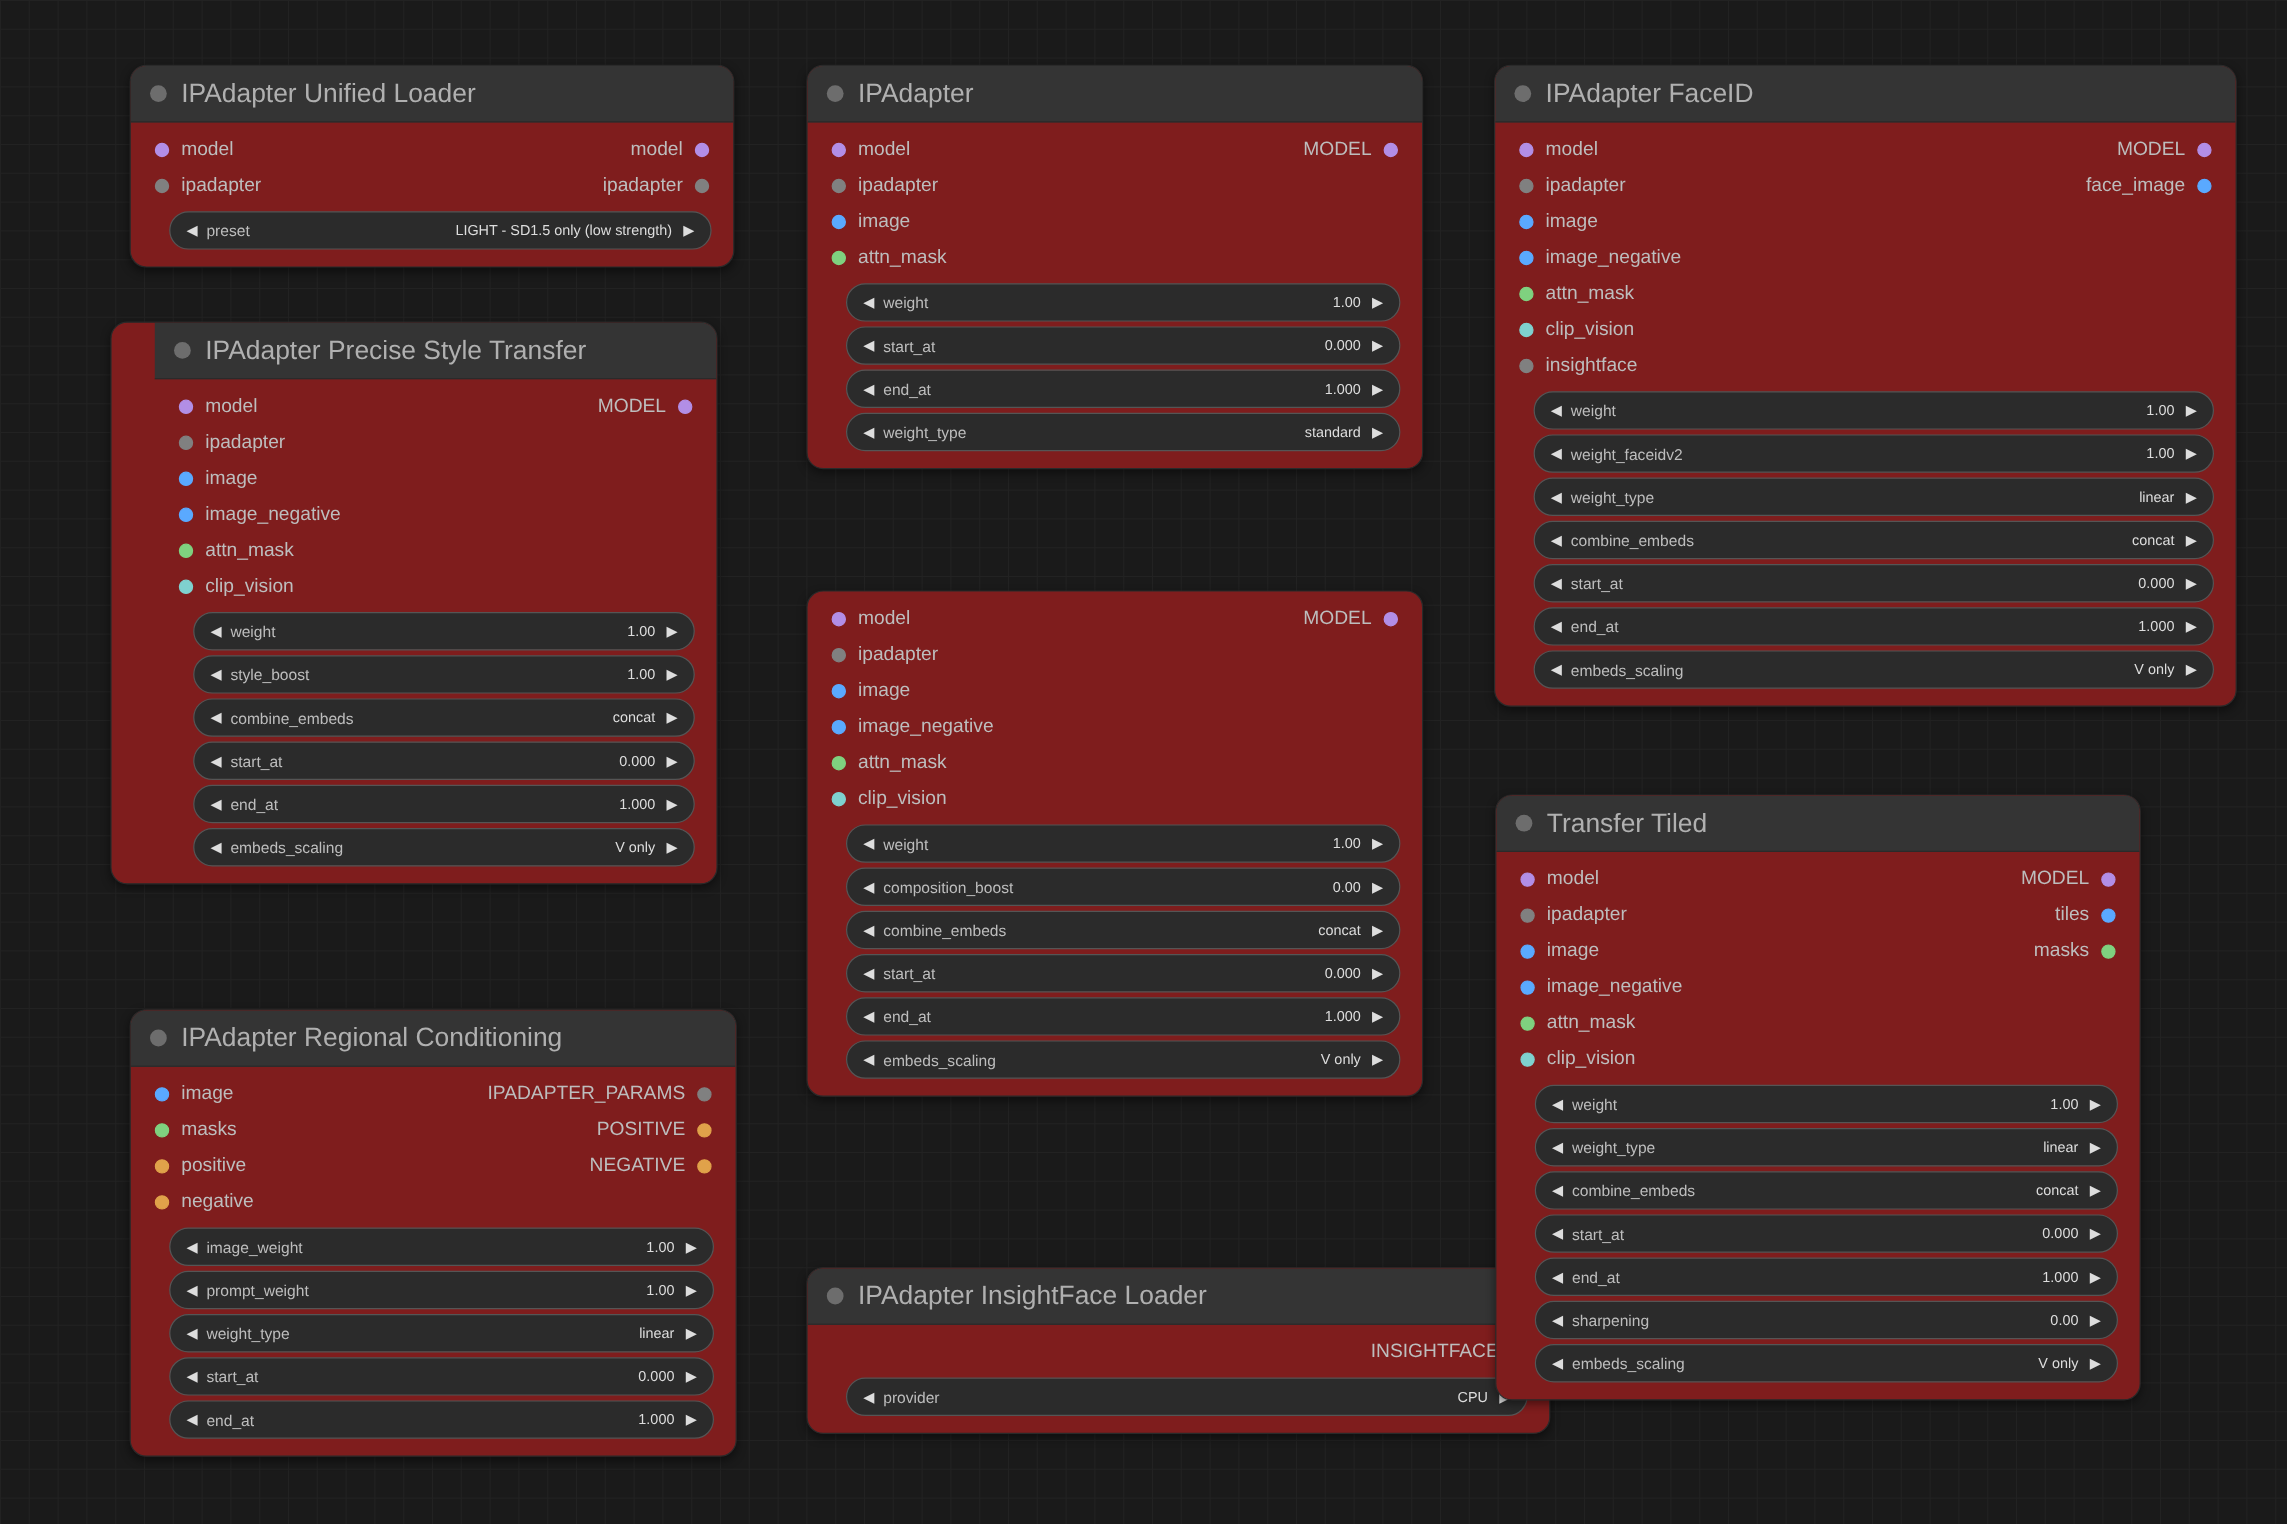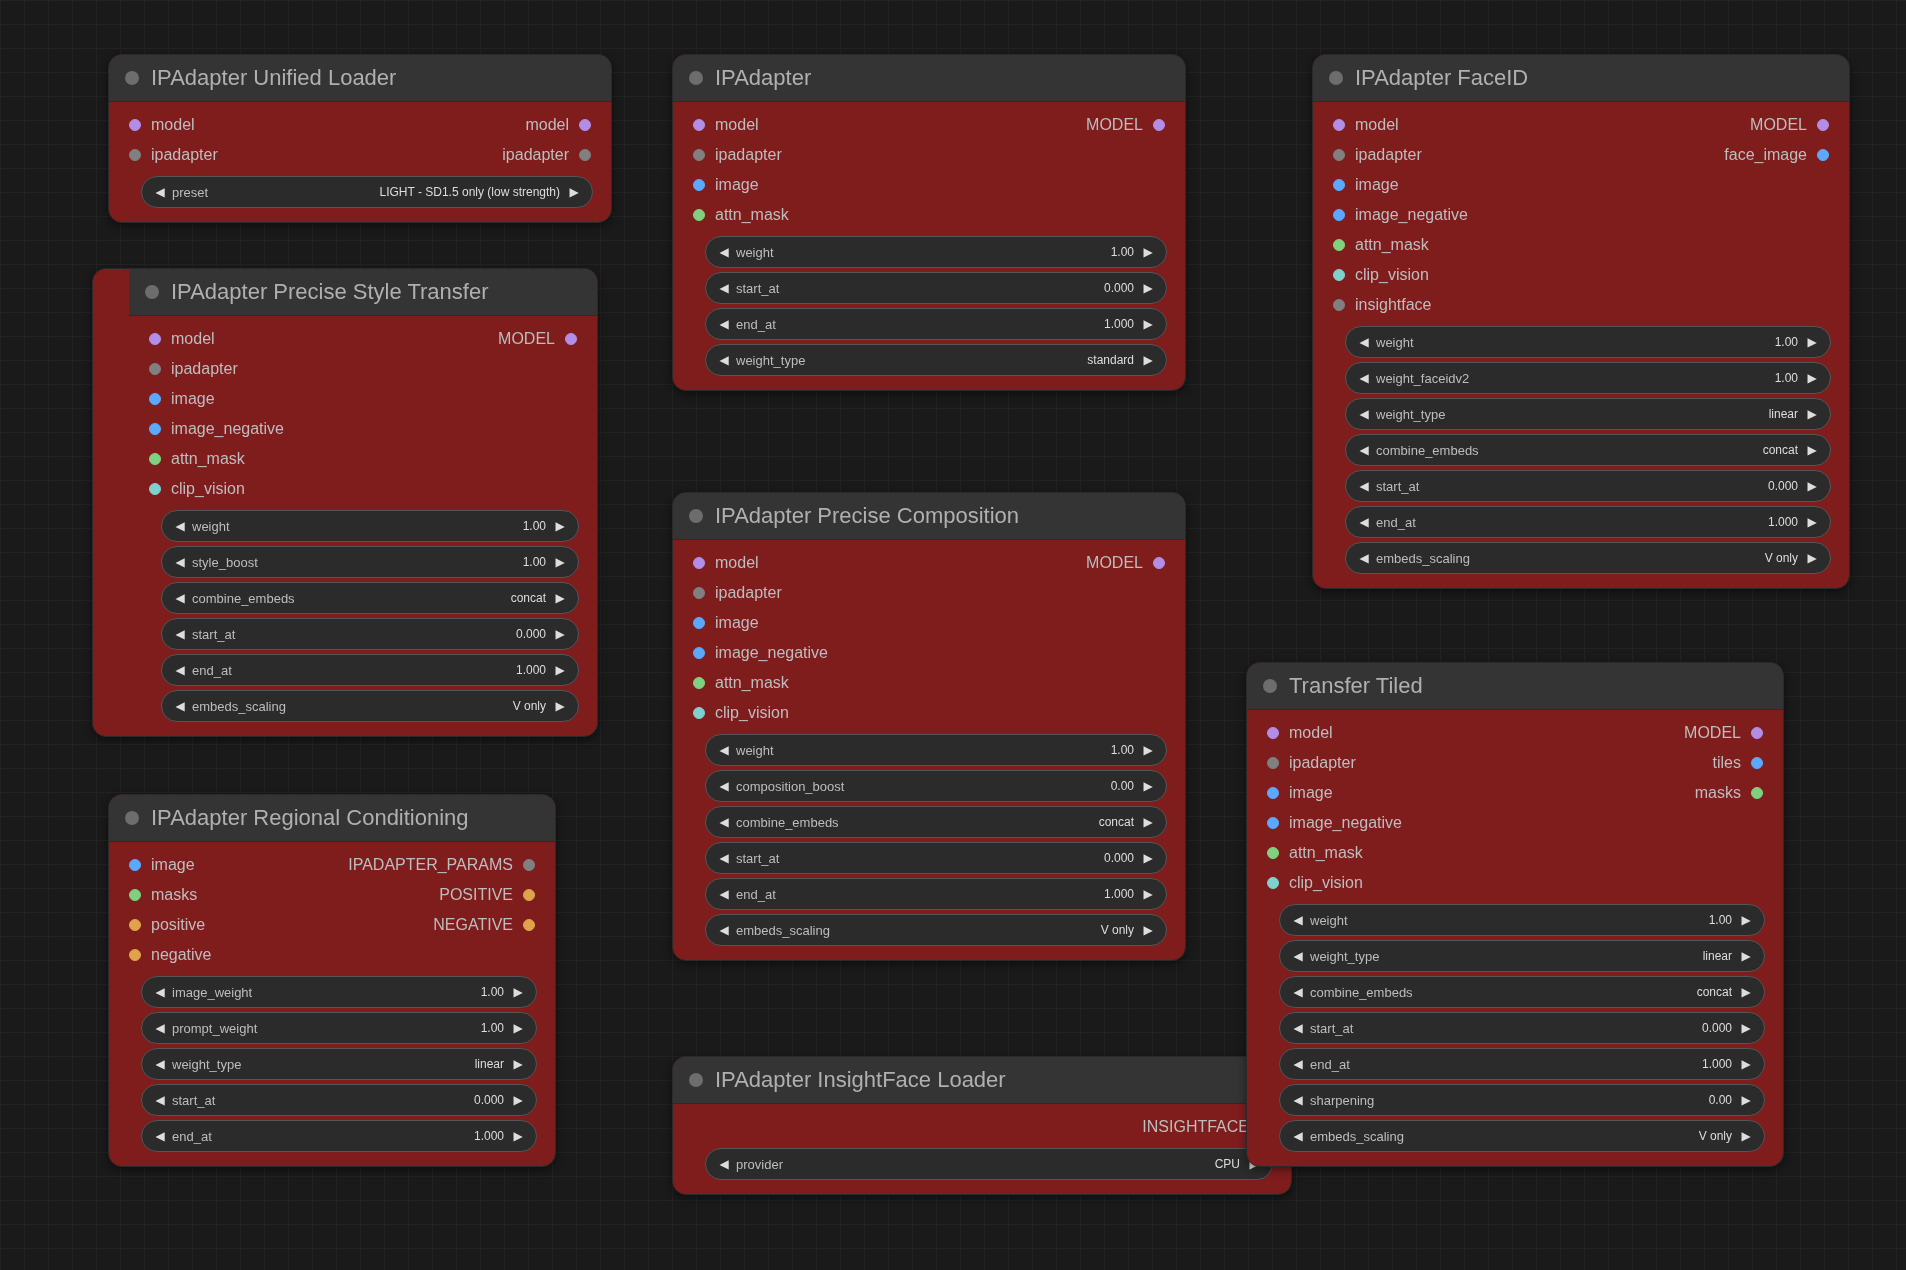--- a/index.html
+++ b/index.html
@@ -198,21 +198,21 @@
         </div>
         <div class="pill">
           <div class="arrow">◀</div>
           <div class="pname">weight_type</div>
           <div class="pval">standard</div>
           <div class="arrow">▶</div>
         </div>
       </div>
     </div>
   </div>
-<div class="node" style="left:1312px; top:54px; width:538px;">
+<div class="node" style="left:1245px; top:54px; width:619px;">
     <div class="node-header">
       <div class="collapse-dot"></div>
       <div class="node-title">IPAdapter FaceID</div>
     </div>
     <div class="node-body">
       <div class="io-row">
         <div class="io-left">
           <div class="port c-model"></div>
           <div class="io-label">model</div>
         </div>
@@ -397,24 +397,20 @@
         <div class="pill">
           <div class="arrow">◀</div>
           <div class="pname">embeds_scaling</div>
           <div class="pval">V only</div>
           <div class="arrow">▶</div>
         </div>
       </div>
     </div>
   </div>
 <div class="node" style="left:672px; top:492px; width:514px;">
-    <div class="node-header">
-      <div class="collapse-dot"></div>
-      <div class="node-title">IPAdapter Precise Composition</div>
-    </div>
     <div class="node-body">
       <div class="io-row">
         <div class="io-left">
           <div class="port c-model"></div>
           <div class="io-label">model</div>
         </div>
         <div class="io-right">
           <div class="io-label out">MODEL</div>
           <div class="port c-model"></div>
         </div>
@@ -487,21 +483,21 @@
         </div>
         <div class="pill">
           <div class="arrow">◀</div>
           <div class="pname">embeds_scaling</div>
           <div class="pval">V only</div>
           <div class="arrow">▶</div>
         </div>
       </div>
     </div>
   </div>
-<div class="node" style="left:108px; top:794px; width:448px;">
+<div class="node" style="left:108px; top:841px; width:506px;">
     <div class="node-header">
       <div class="collapse-dot"></div>
       <div class="node-title">IPAdapter Regional Conditioning</div>
     </div>
     <div class="node-body">
       <div class="io-row">
         <div class="io-left">
           <div class="port c-image"></div>
           <div class="io-label">image</div>
         </div>

